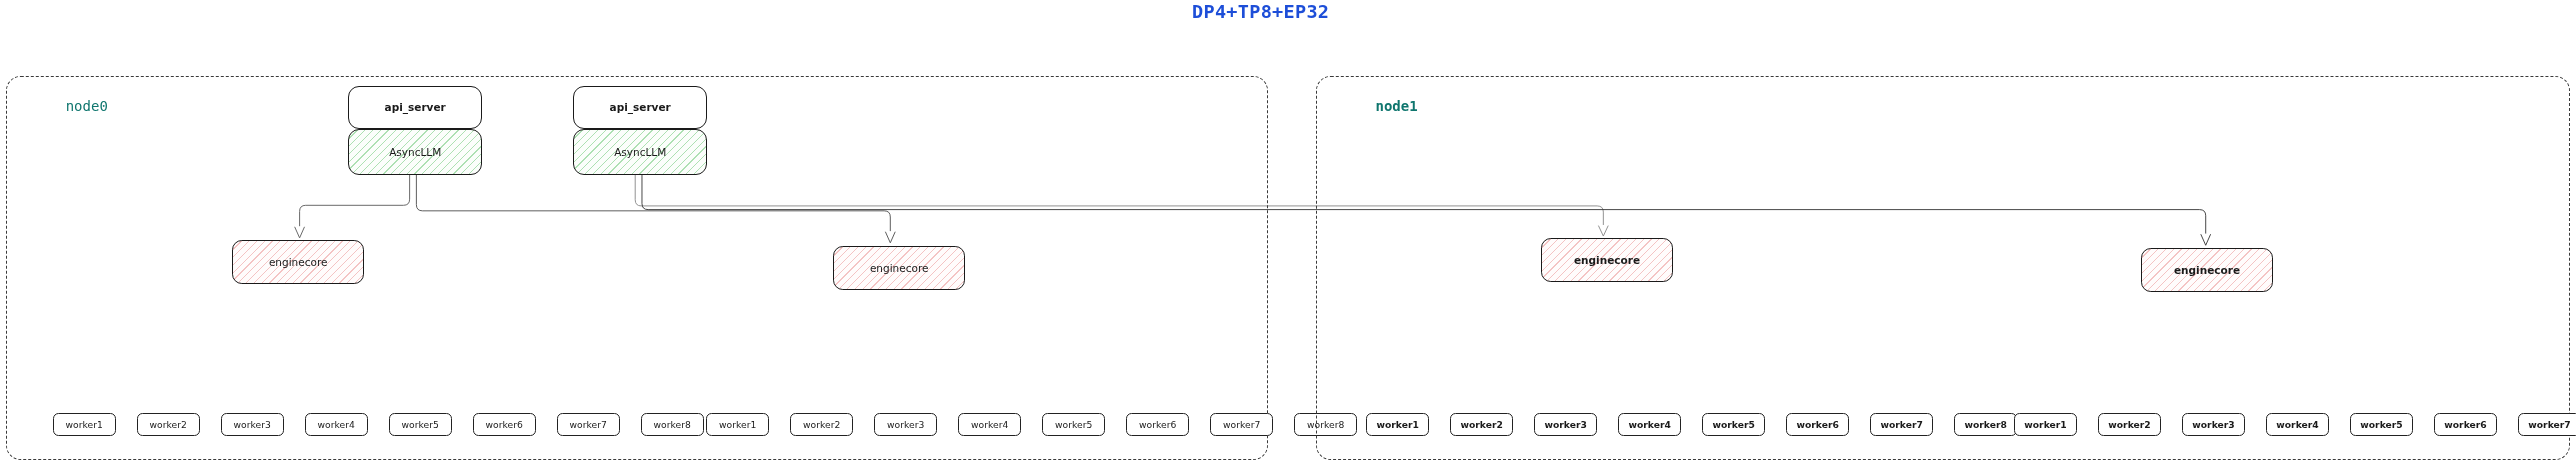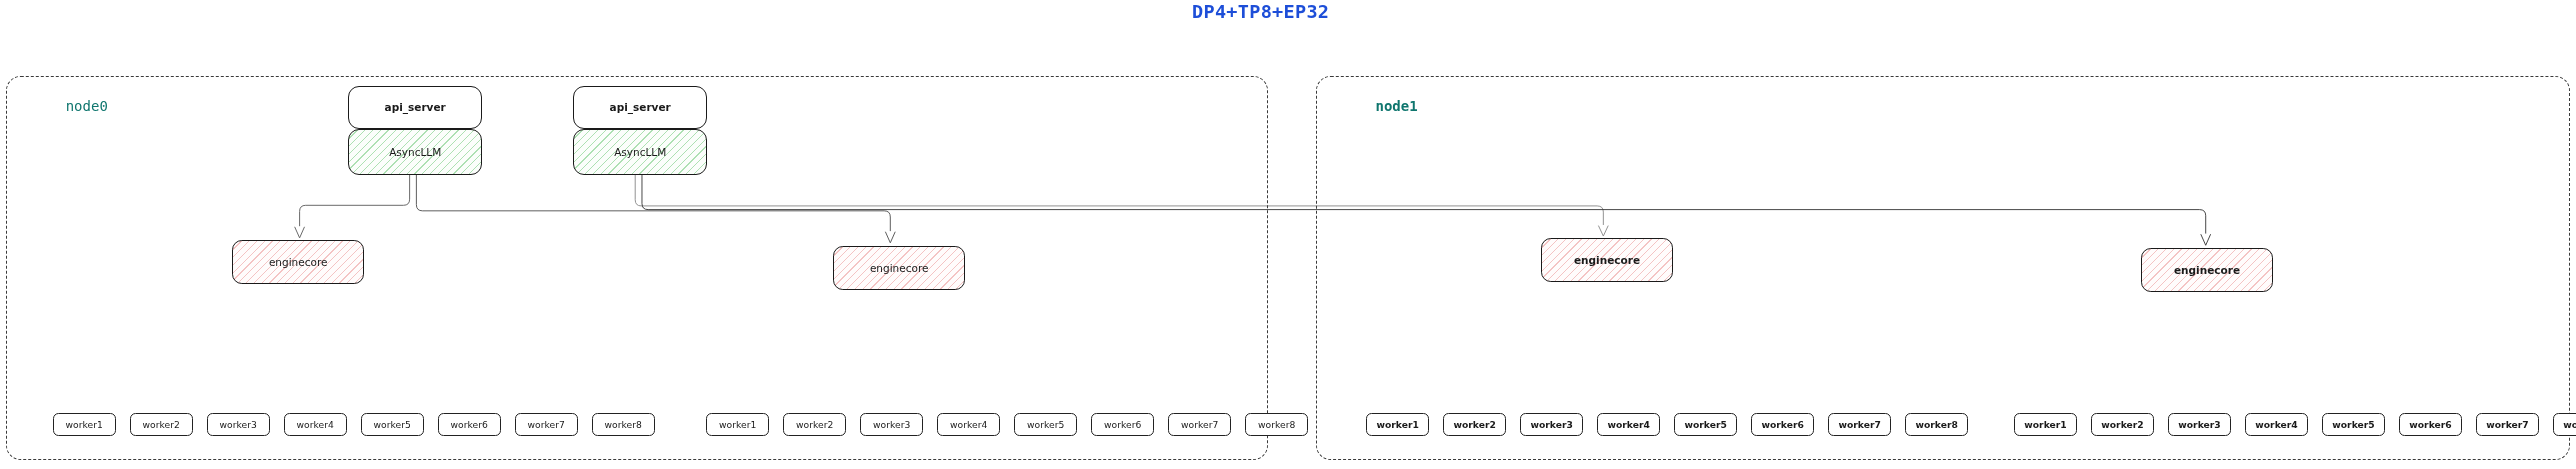--- a/index.html
+++ b/index.html
@@ -88,21 +88,21 @@
   .engine-box { width: 132px; height: 44px; }
   #enginecore-0 { left: 225px;  top: 163px; }  
   #enginecore-1 { left: 826px; top: 169px; }  
   #enginecore-2 { left: 224px;  top: 161px; }  
   #enginecore-3 { left: 824px; top: 171px; }  
   
   .worker-row {
     position: absolute;
     top: 336px;
     display: flex;
-    gap: 14px;
+    gap: 21px;
     padding-left: 43px;
   }
   .row-a { left: 2.5px; }
   .row-b { left: 656px; }
   .row-c { left: 6.2px; }
   .row-d { left: 654px; }
   .worker-box {
     box-sizing: border-box;
     width: 63px;
     height: 23.4px;

